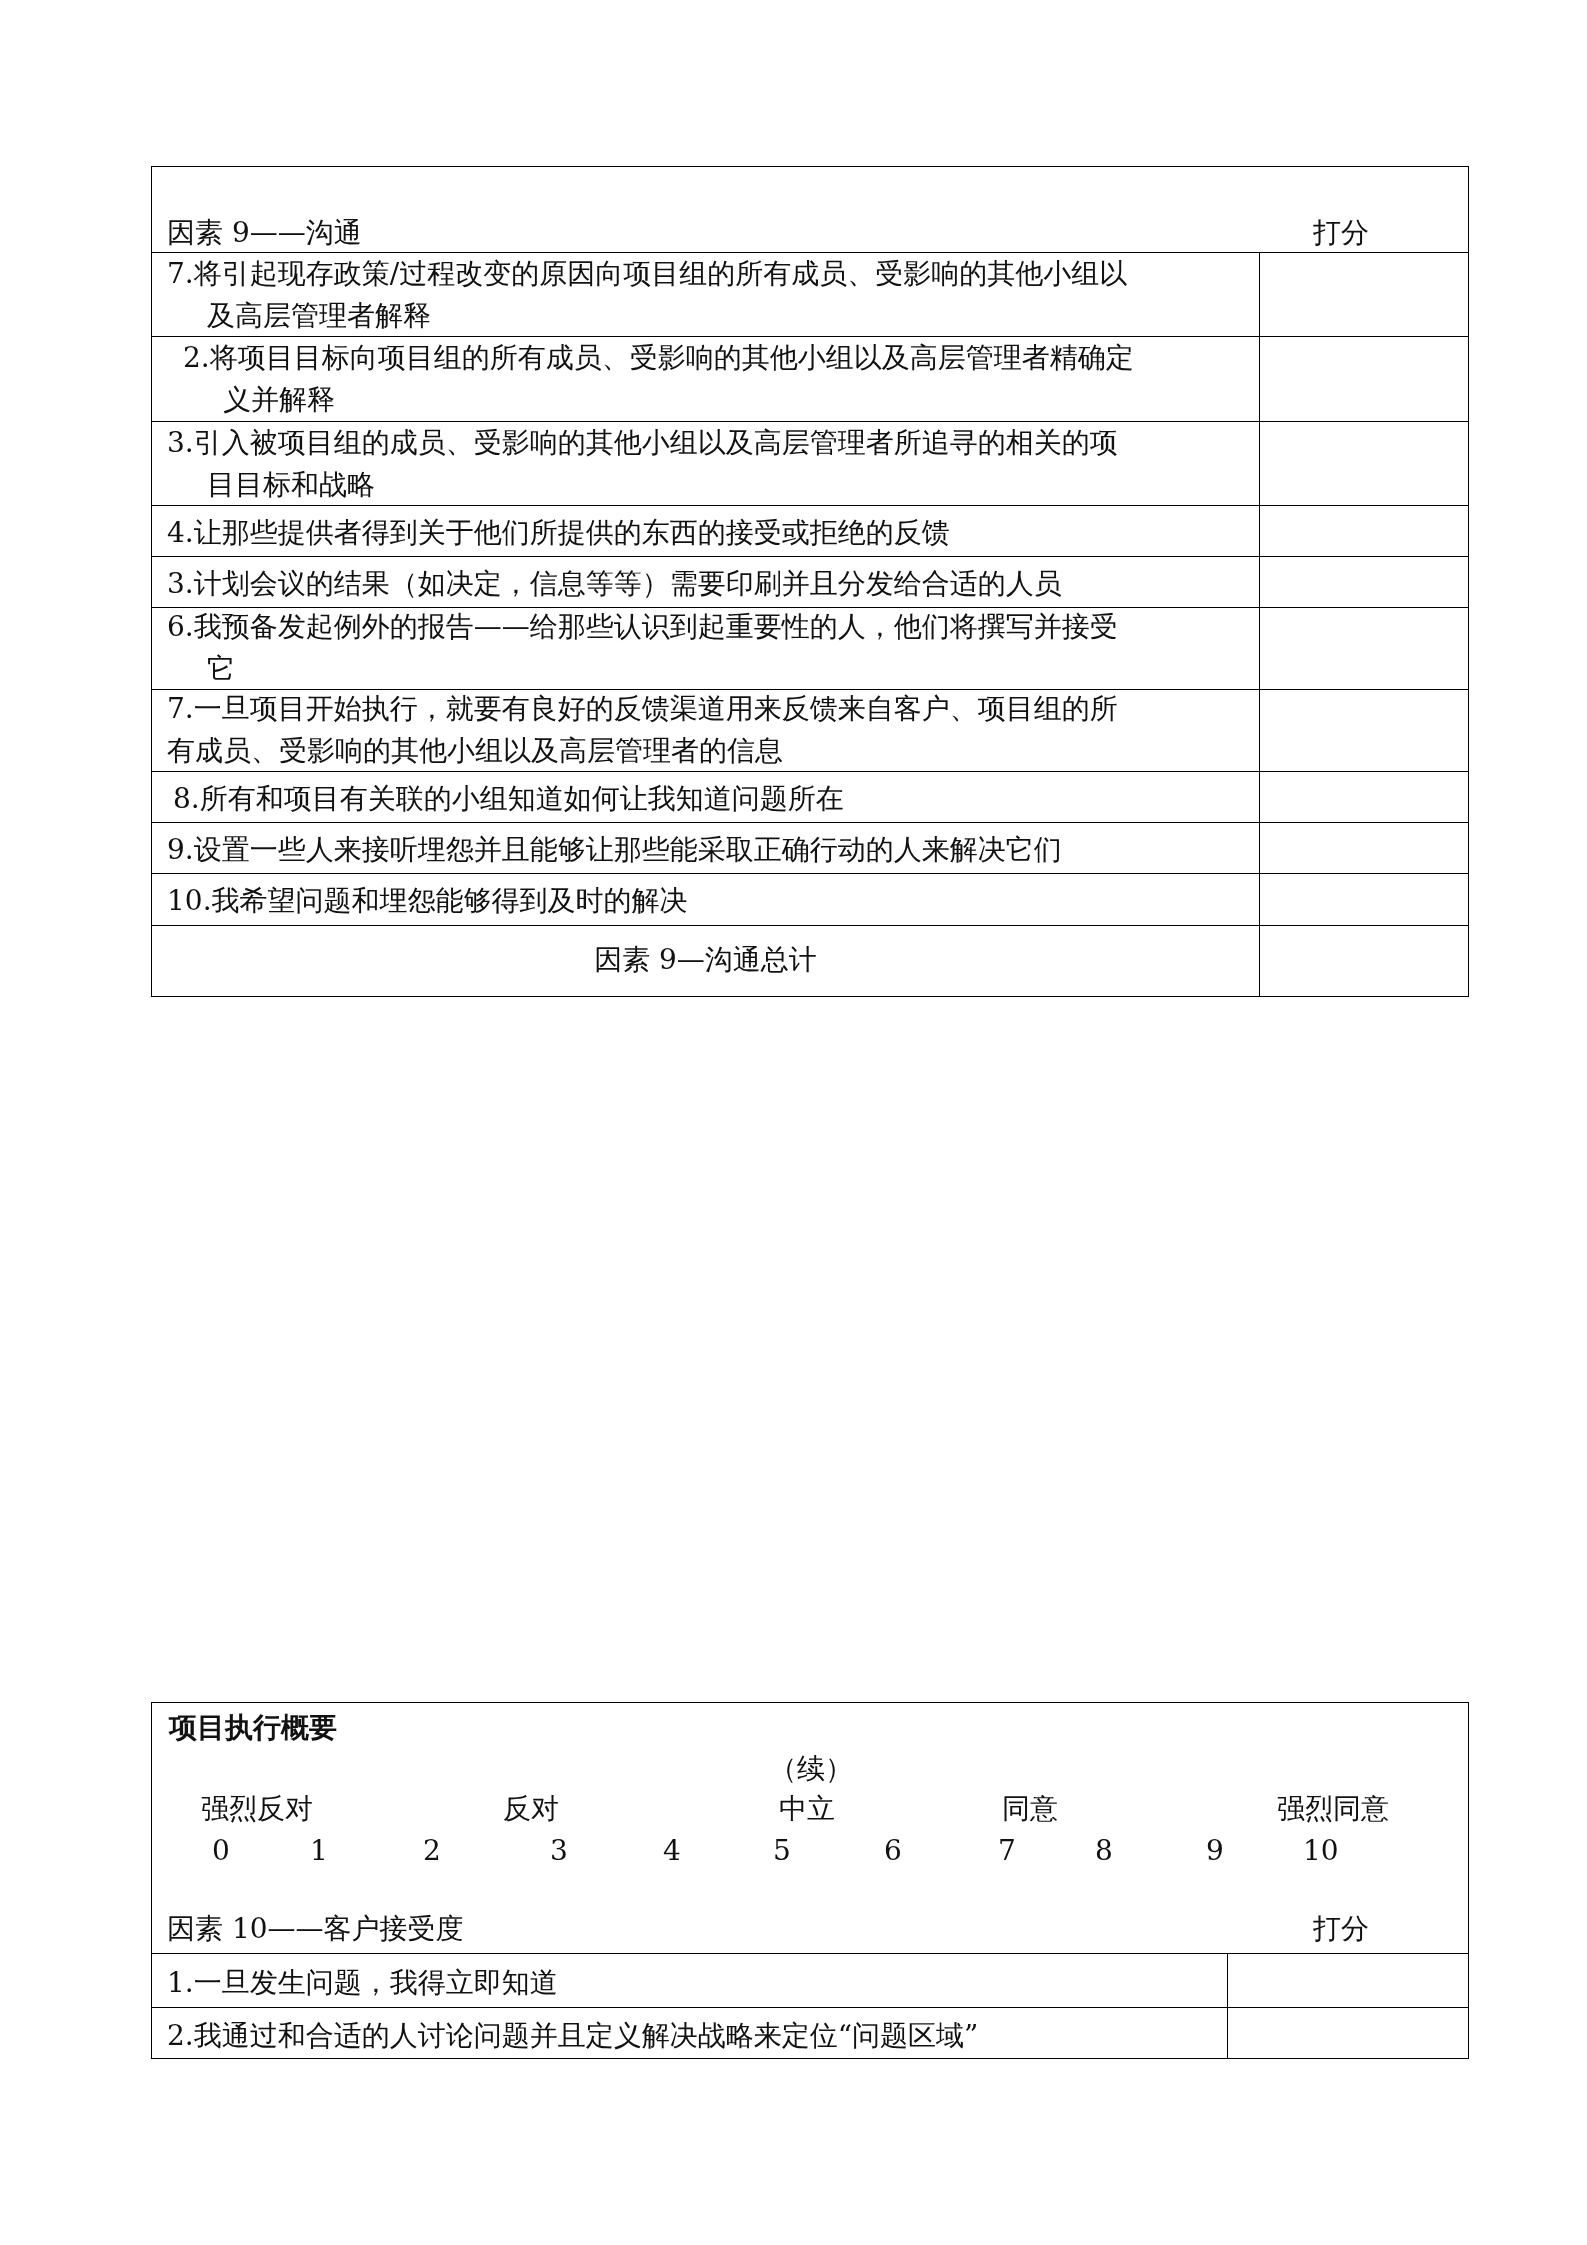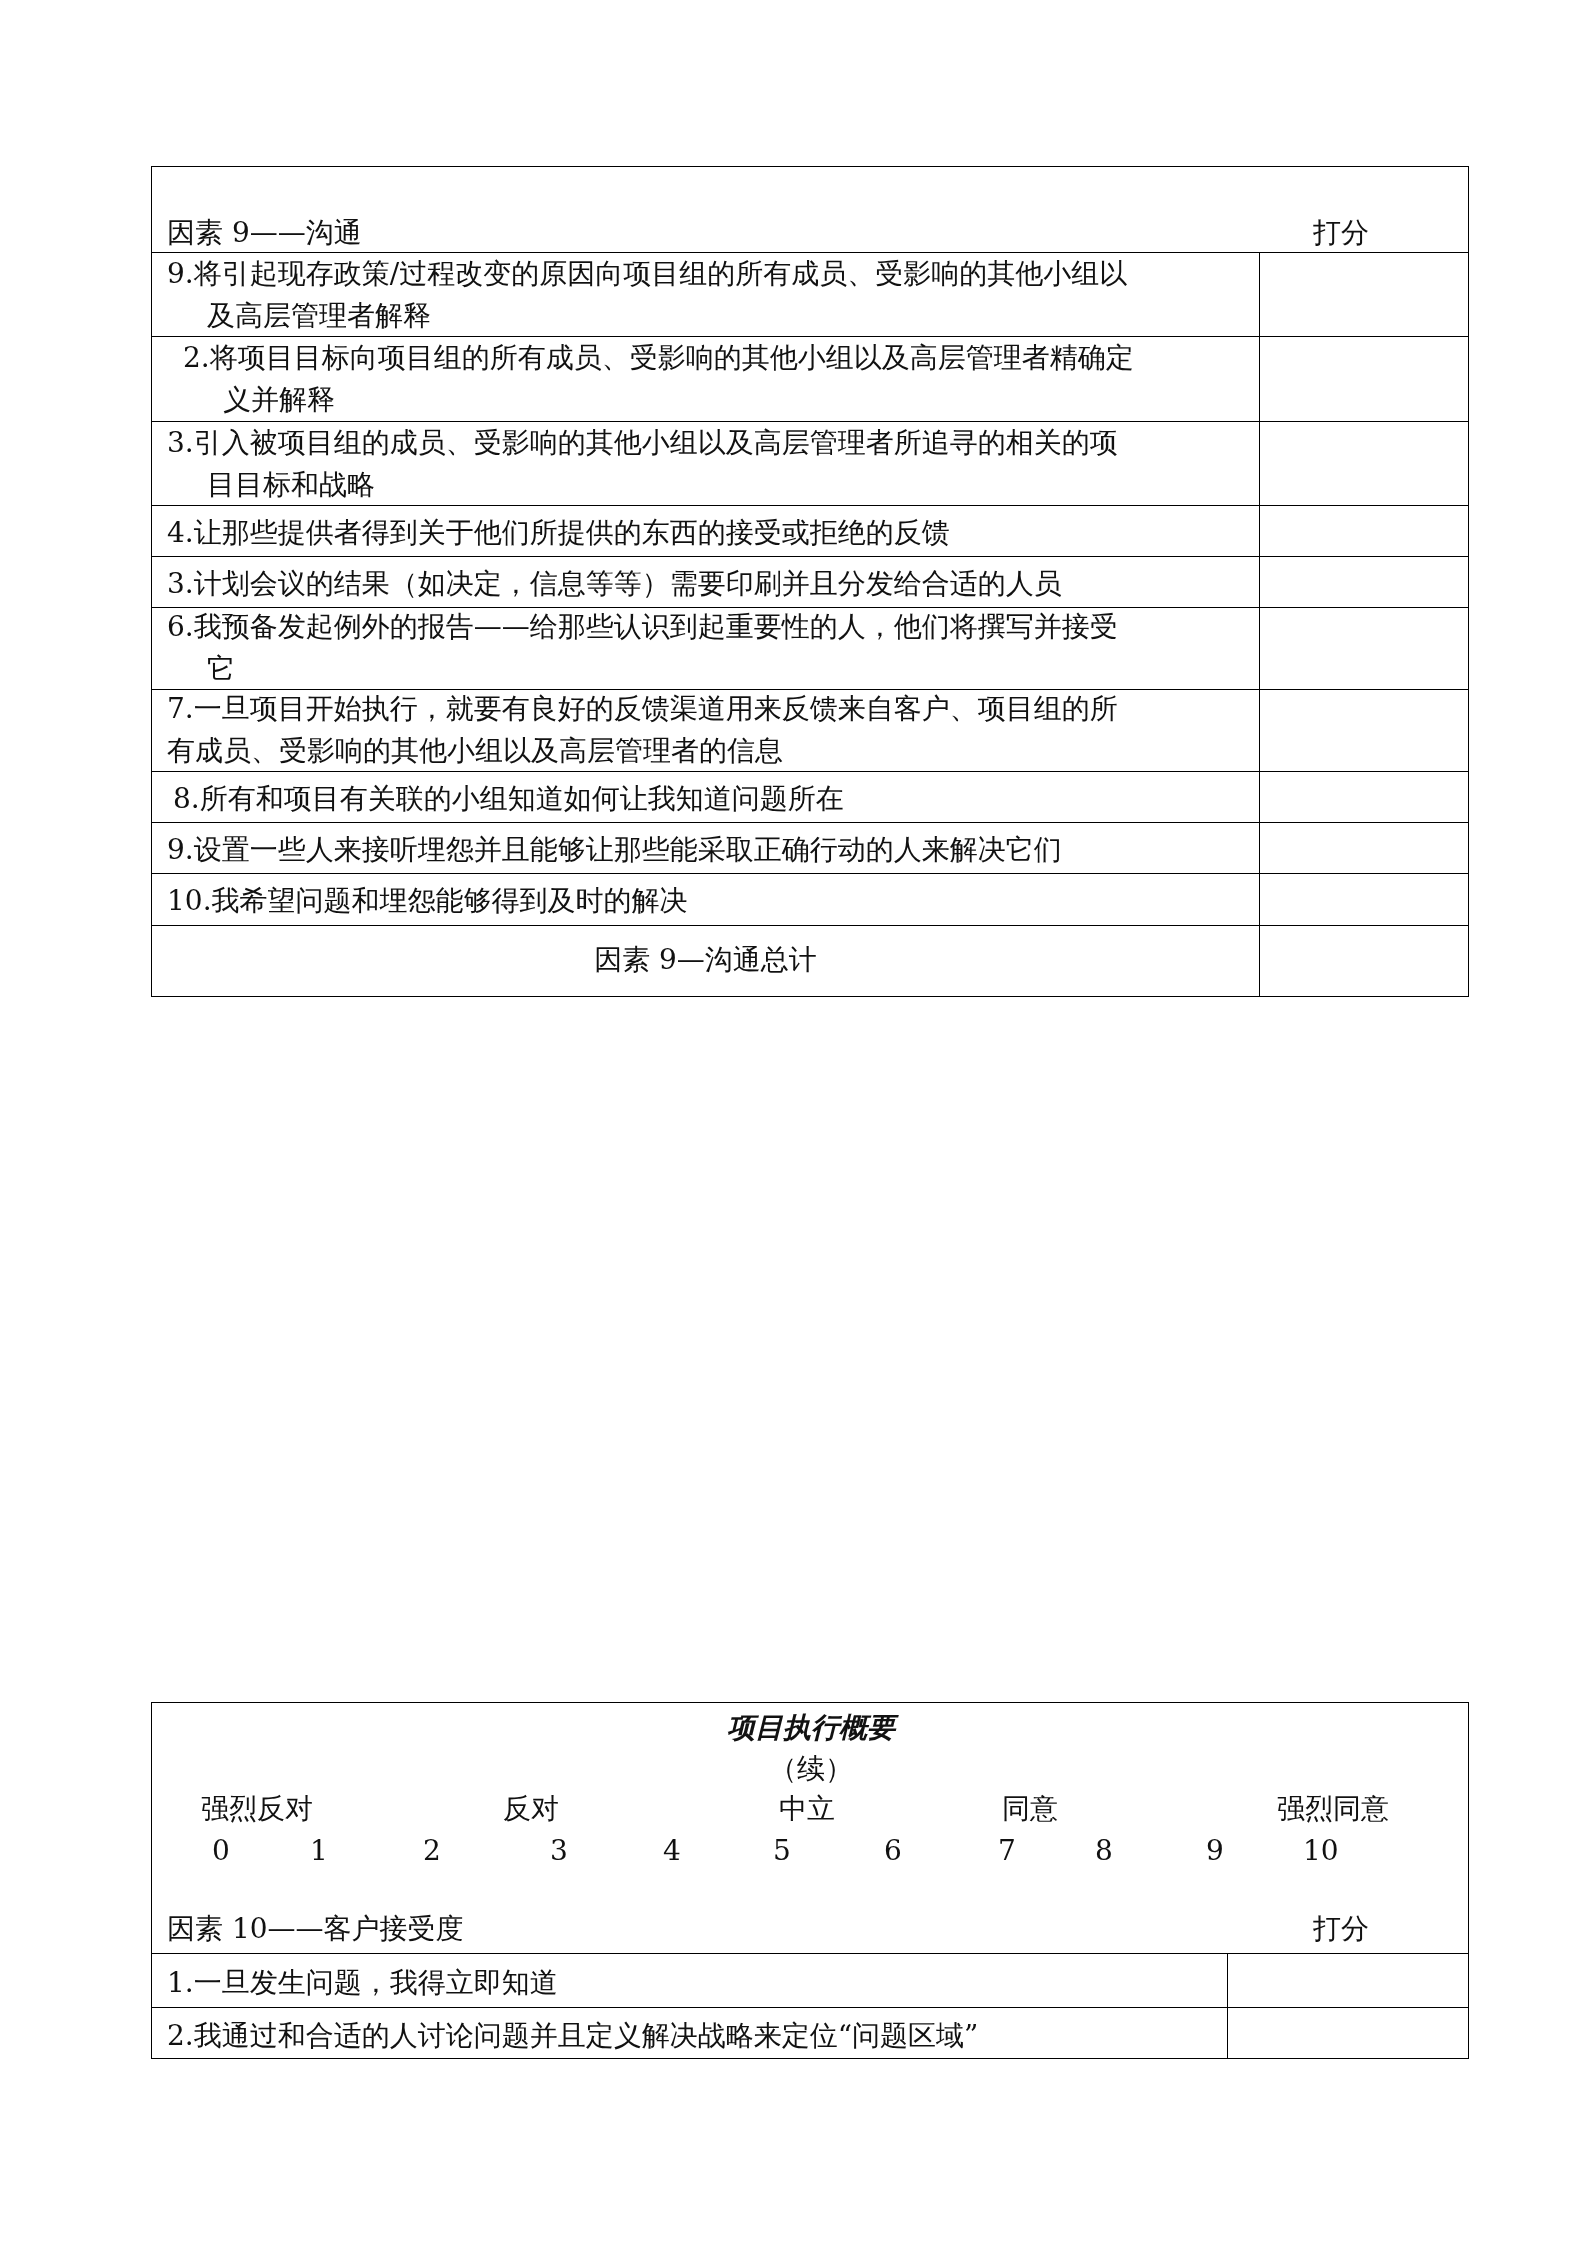--- a/index.html
+++ b/index.html
@@ -43,21 +43,21 @@
 
 <div class="tbl" style="left:151px; top:166px; width:1318px; height:831px;">
 
   <div class="row first" style="top:0; height:85px;">
     <span class="cell-text" style="left:15px; top:45px;">因素 9——沟通</span>
     <span class="cell-text" style="left:1161px; top:45px;">打分</span>
   </div>
 
   <div class="row" style="top:85px; height:84px;">
     <div class="item-text" style="top:0;">
-      <span class="l2">9.将引起现存政策/过程改变的原因向项目组的所有成员、受影响的其他小组以</span>
+      <span class="l2">7.将引起现存政策/过程改变的原因向项目组的所有成员、受影响的其他小组以</span>
       <span class="l2 indent">及高层管理者解释</span>
     </div>
     <div class="score-cell" style="left:1107px;"></div>
   </div>
 
   <div class="row" style="top:169px; height:85px;">
     <div class="item-text" style="top:0;margin-left:16px;">
       <span class="l2">2.将项目目标向项目组的所有成员、受影响的其他小组以及高层管理者精确定</span>
       <span class="l2 indent">义并解释</span>
     </div>
@@ -125,21 +125,21 @@
 
   <div class="row" style="top:758px; height:71px;">
     <span class="cell-text" style="left:0; width:1107px; text-align:center; top:13px;">因素 9—沟通总计</span>
     <div class="score-cell" style="left:1107px;"></div>
   </div>
 </div>
 
 <div class="tbl" style="left:151px; top:1702px; width:1318px; height:357px;">
 
   <div class="row first" style="top:0; height:250px;">
-    <span class="abs bold" style="left:0; width:1318px; text-align:center; top:7px;font-style:italic;">项目执行概要</span>
+    <span class="abs bold" style="left:17px; width:1318px; top:7px;">项目执行概要</span>
     <span class="abs" style="left:0; width:1318px; text-align:center; top:48px;">（续）</span>
 
     <span class="abs" style="left:49px; top:88px;">强烈反对</span>
     <span class="abs" style="left:351px; top:88px;">反对</span>
     <span class="abs" style="left:627px; top:88px;">中立</span>
     <span class="abs" style="left:850px; top:88px;">同意</span>
     <span class="abs" style="left:1125px; top:88px;">强烈同意</span>
 
     <span class="abs" style="left:60px; top:130px;">0</span>
     <span class="abs" style="left:158px; top:130px;">1</span>

